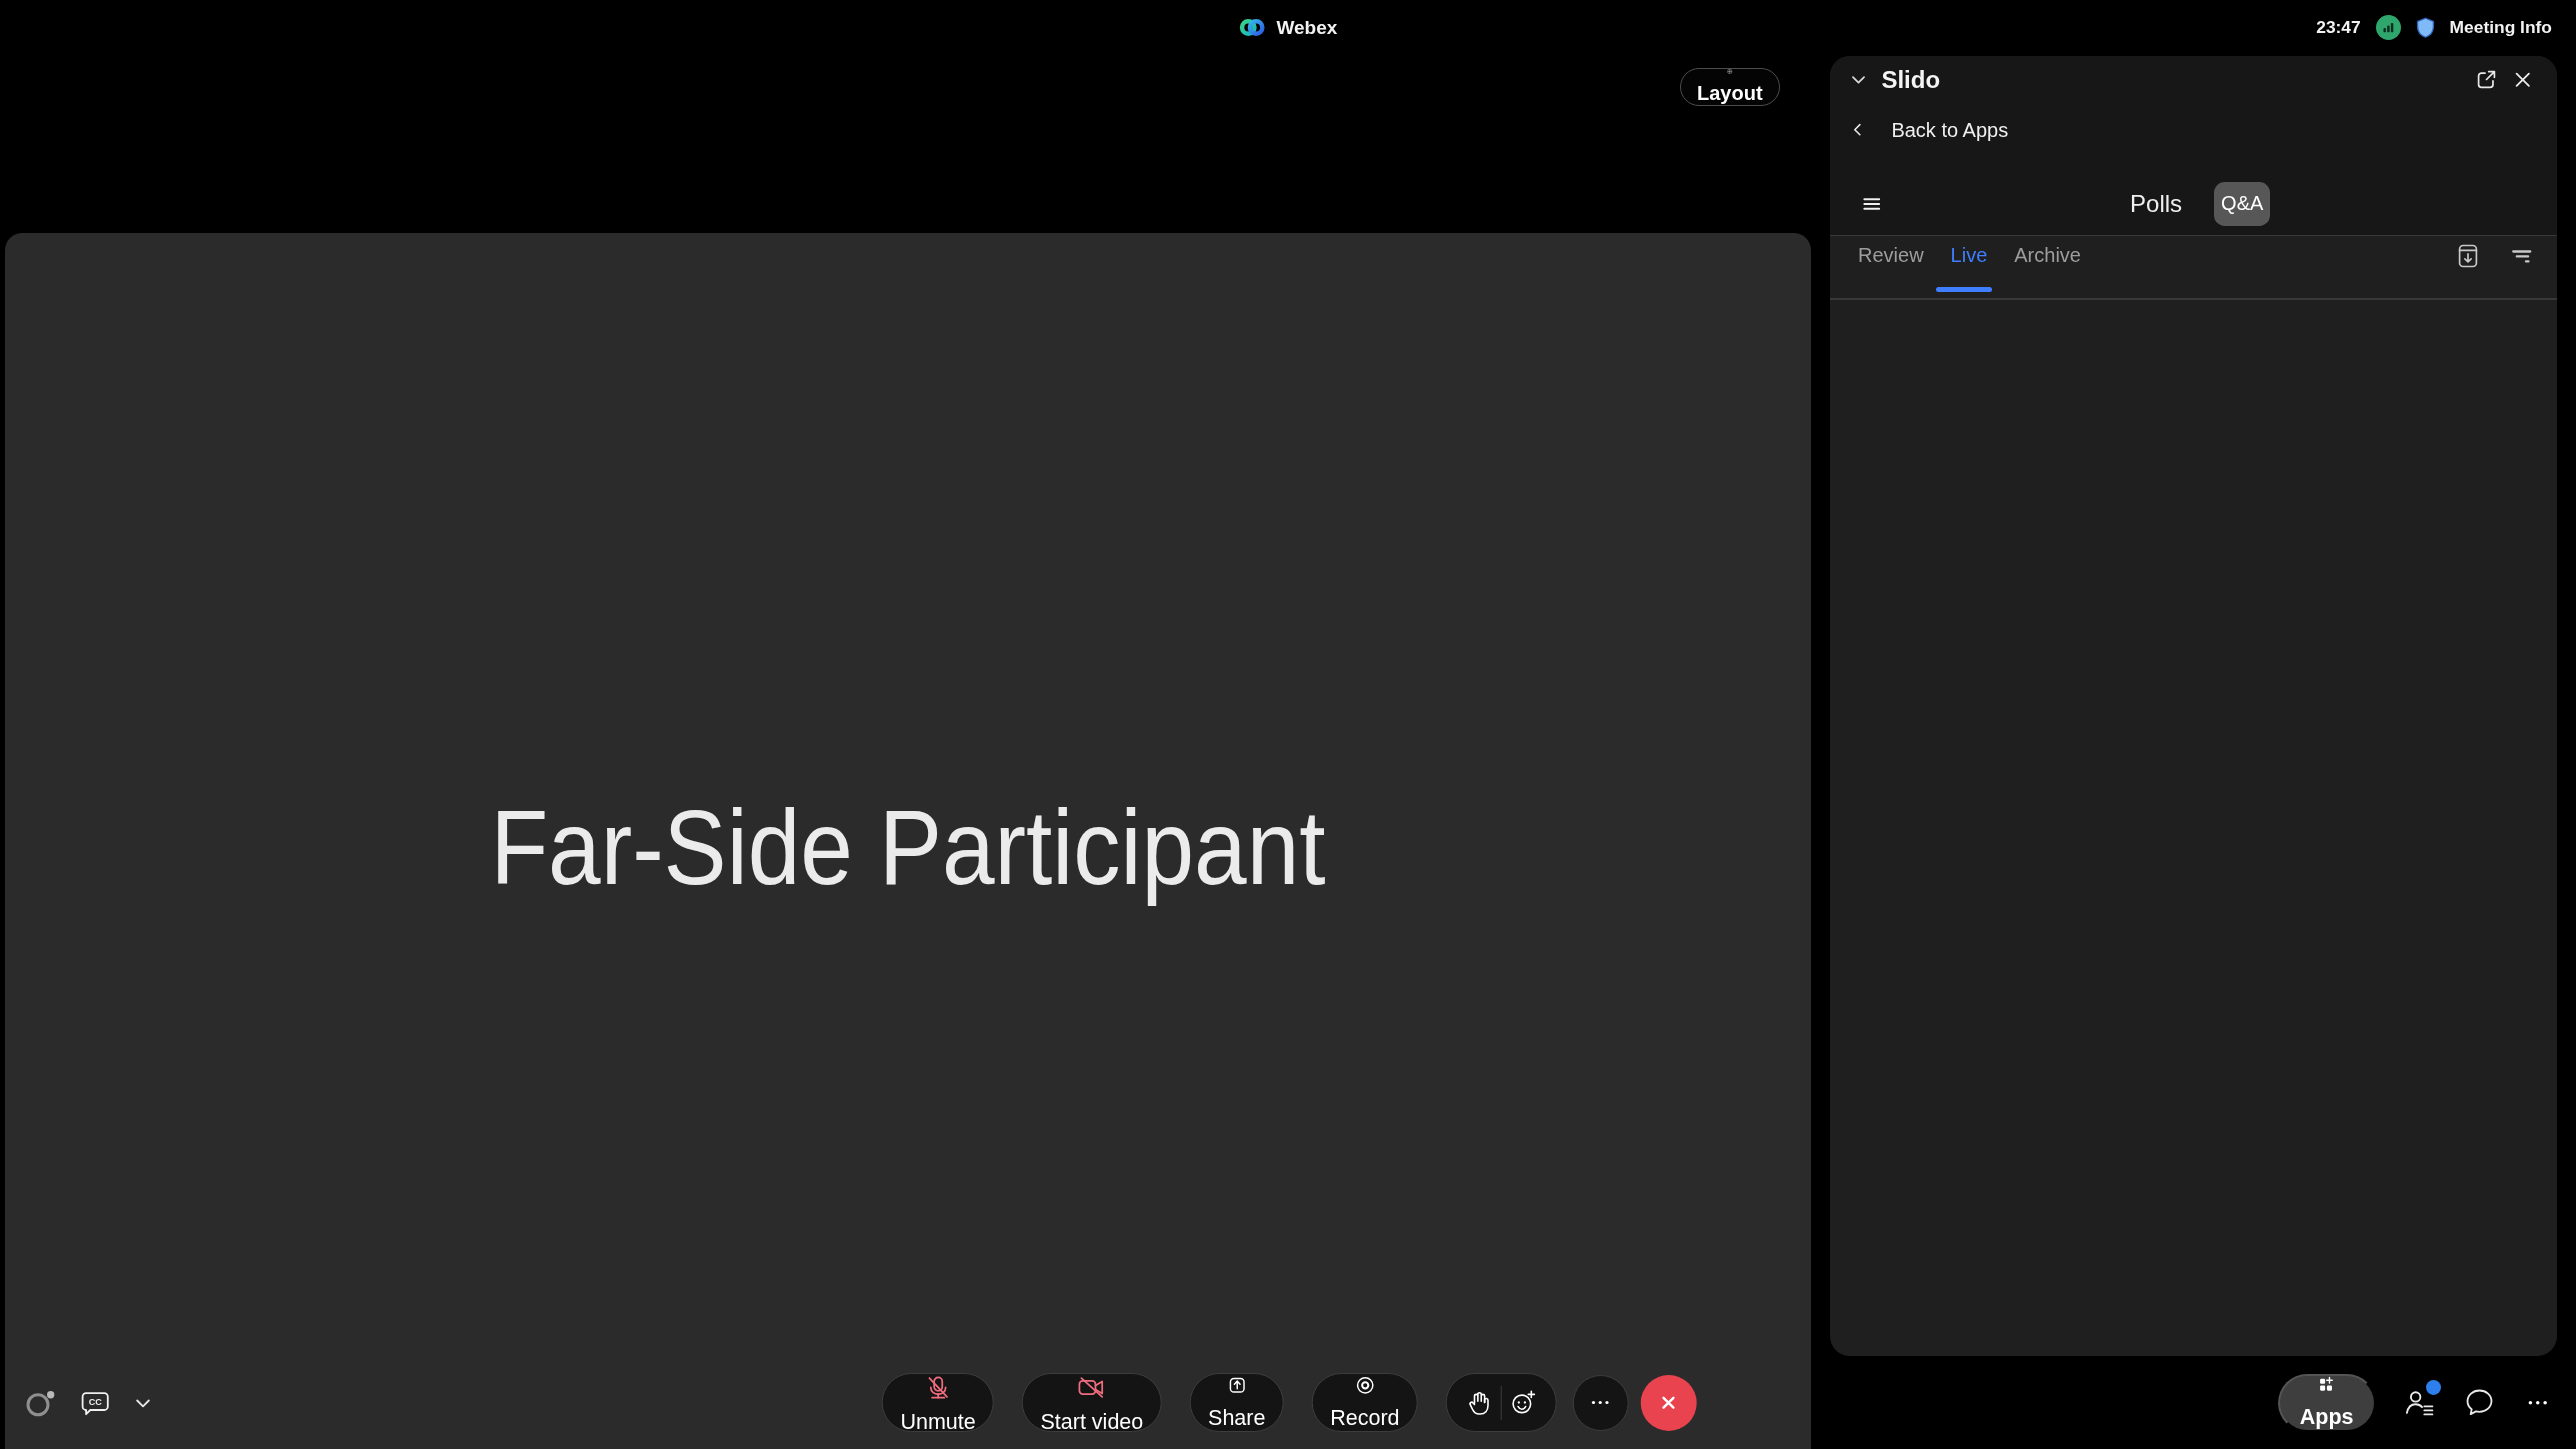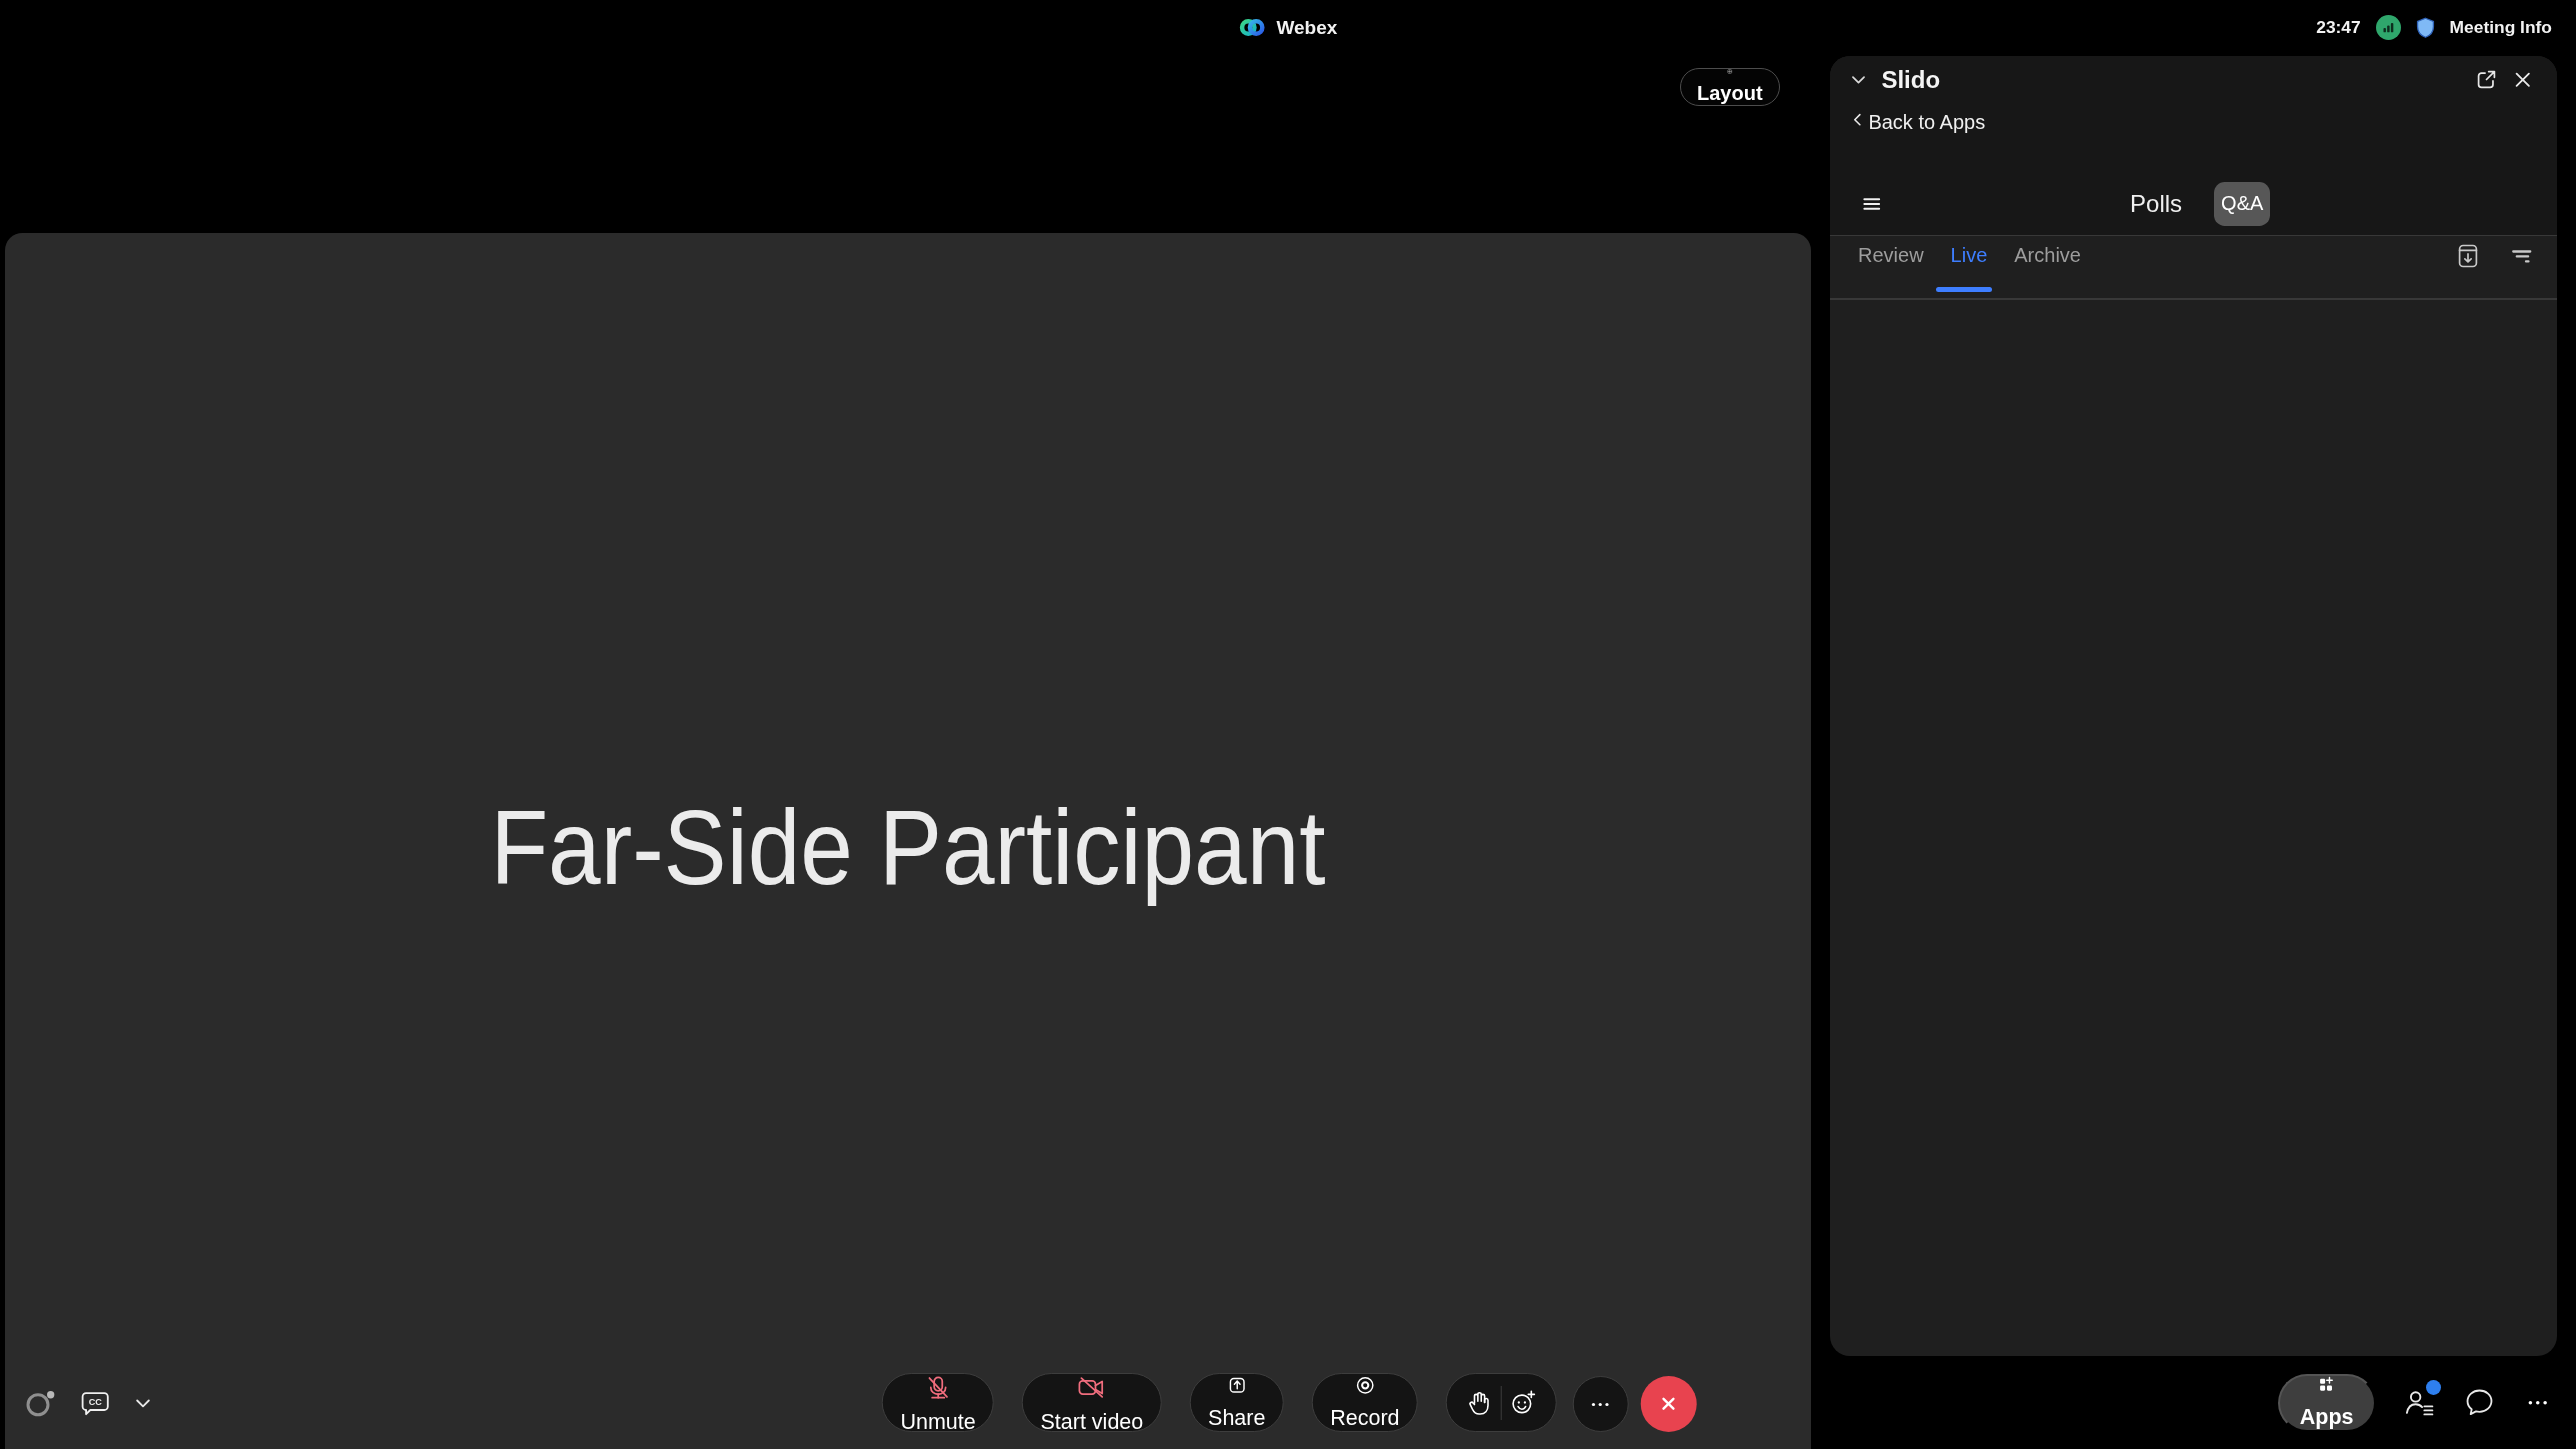--- a/index.html
+++ b/index.html
@@ -27,21 +27,21 @@
     border:1.3px solid #4d4d4d; background:rgba(10,10,10,.4); display:flex; align-items:center; gap:8px;
     padding:0 16px; color:#fff; font-size:20px; font-weight:bold; }
 
   
   .panel { position:absolute; left:1830px; top:56px; width:727px; height:1300px; background:#1f1f1f;
     border-radius:20px; overflow:hidden; display:flex; flex-direction:column; }
   .panel-header { background:#171717; }
   .ph-row1 { display:flex; align-items:center; height:43px; padding:4px 24px 0 19px; gap:13.4px; }
   .ph-title { font-size:24px; font-weight:bold; color:#f5f5f5; }
   .ph-spacer { flex:1; }
-  .ph-row2 { display:flex; align-items:flex-start; height:38px; margin-top:12px; padding:0 19px; gap:2px; }
+  .ph-row2 { display:flex; align-items:center; height:38px; margin-top:12px; padding:0 19px; gap:25px; }
   .ph-back-label { font-size:20px; color:#f0f0f0; }
   .ph-row3 { position:relative; height:63px; margin-top:23px; display:flex; align-items:center; justify-content:center; }
   .hamburger { position:absolute; left:31px; top:50%; transform:translateY(-50%); }
   .seg { display:flex; align-items:center; gap:28px; padding-left:9.4px; }
   .seg-polls { font-size:24px; color:#f0f0f0; padding:0 4px; }
   .seg-qna { font-size:20px; color:#fff; background:#575757; border-radius:10.7px; height:44px;
     display:flex; align-items:center; padding:0 7px; }
   .divider { height:1.3px; background:#383838; width:100%; flex:none; }
 
   .subtabs { position:relative; height:62px; display:flex; align-items:flex-start; padding:8px 23px 0 28px; gap:27px; flex:none; }
@@ -56,21 +56,21 @@
   .pc-heading { font-size:25.5px; font-weight:bold; color:#f4f4f4; margin-bottom:21.5px; }
   .pc-msg { font-size:21px; line-height:32px; color:#a8a8a8; max-width:631px; }
   .pc-msg b { color:#dadada; }
   .pc-btn { margin-top:38px; height:52px; padding:0 24px; border-radius:10.7px; background:#242424;
     border:1.3px solid #424242; color:#f0f0f0; font-size:20px; display:flex; align-items:center; }
 
   
   .bottombar { position:absolute; left:0; top:1373px; width:100%; height:59px; }
   .bb-left { position:absolute; left:24px; top:0; height:59px; display:flex; align-items:center; gap:23px; }
   .bb-center { position:absolute; left:calc(50% + 1.3px); transform:translateX(-50%); top:0; height:59px;
-    display:flex; align-items:flex-end; gap:28px; }
+    display:flex; align-items:center; gap:28px; }
   .bb-right { position:absolute; right:24px; top:0; height:59px; display:flex; align-items:center; gap:28px; }
 
   .pill { height:59px; border-radius:29.5px; background:#141414; border:1.3px solid #3d3d3d; color:#fff;
     display:flex; align-items:center; gap:9.4px; padding:0 17.4px; font-size:21.5px; }
   .pill .chev { color:#e0e0e0; }
   .icon-red { color:#f06d7d; }
   .pill-icons { padding:0 10.7px; gap:0; }
   .pill-icons .half { padding:0 8px; display:flex; align-items:center; }
   .pill-icons .vsep { width:1.3px; height:34px; background:#3d3d3d; }
   .circle-btn { width:56px; height:56px; border-radius:50%; background:#141414; border:1.3px solid #3d3d3d;

